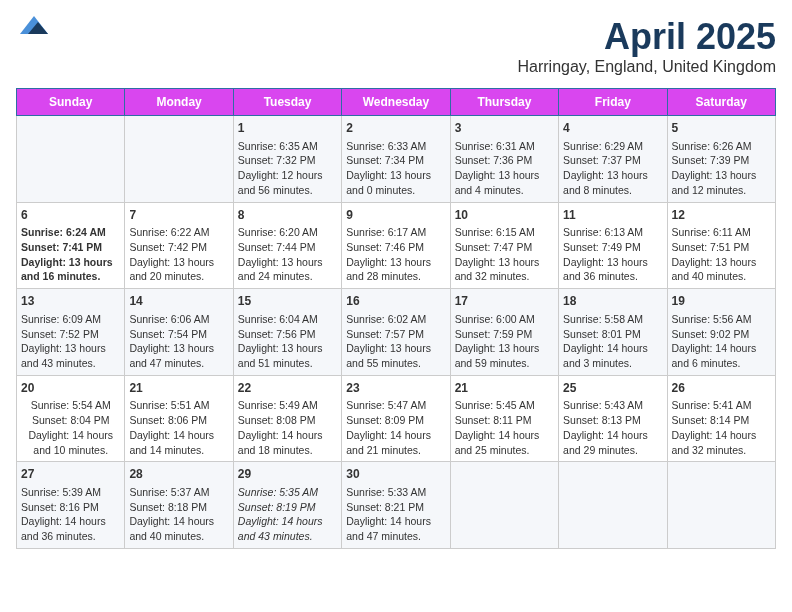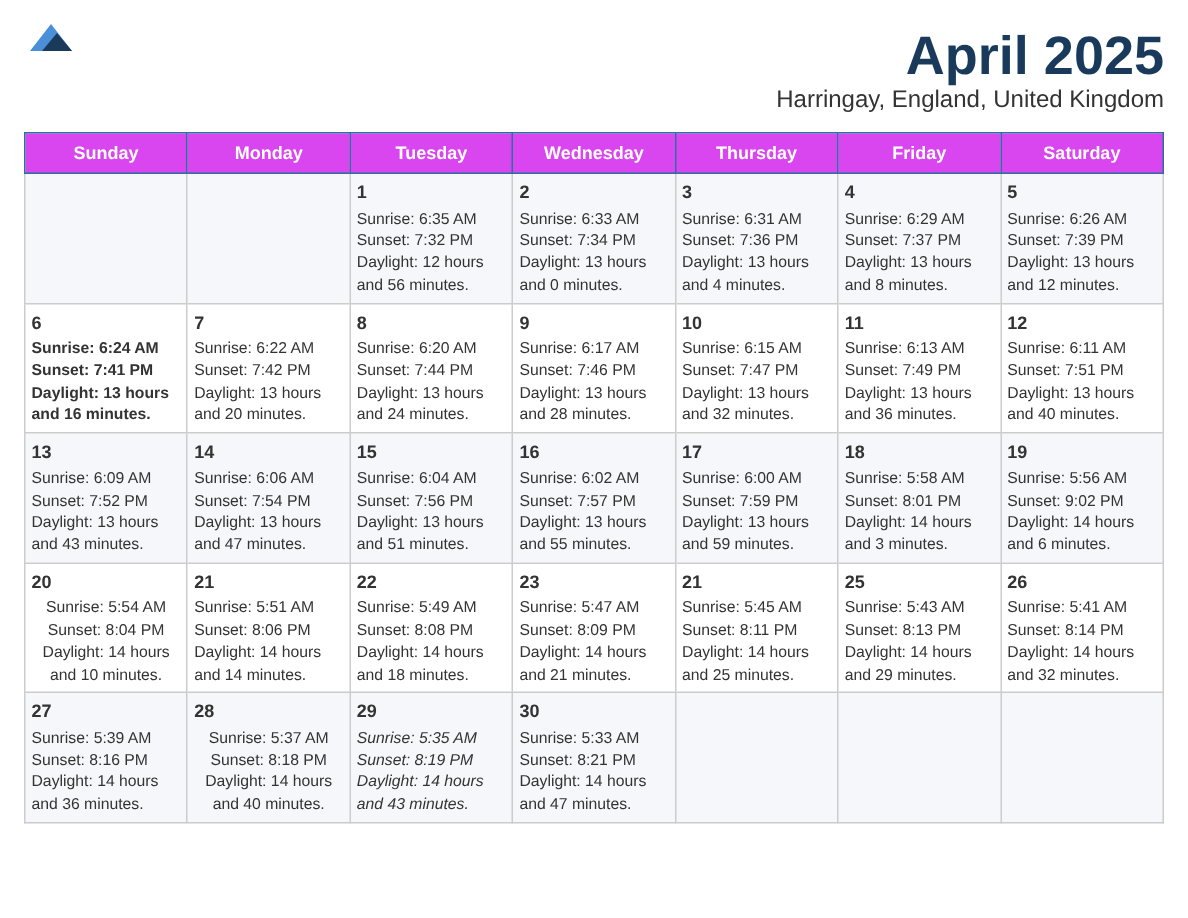--- a/index.html
+++ b/index.html
@@ -294,21 +294,21 @@
       </tr>
       <tr>
         <td>
           <span class="day-num">27</span>
           <div class="day-info" style="white-space: pre-line;">Sunrise: 5:39 AM
 Sunset: 8:16 PM
 Daylight: 14 hours and 36 minutes.</div>
         </td>
         <td>
           <span class="day-num">28</span>
-          <div class="day-info" style="white-space: pre-line; text-align: center;">Sunrise: 5:37 AM
+          <div class="day-info" style="white-space: pre-line;">Sunrise: 5:37 AM
 Sunset: 8:18 PM
 Daylight: 14 hours and 40 minutes.</div>
         </td>
         <td>
           <span class="day-num">29</span>
           <div class="day-info" style="white-space: pre-line; font-style: italic;">Sunrise: 5:35 AM
 Sunset: 8:19 PM
 Daylight: 14 hours and 43 minutes.</div>
         </td>
         <td>

